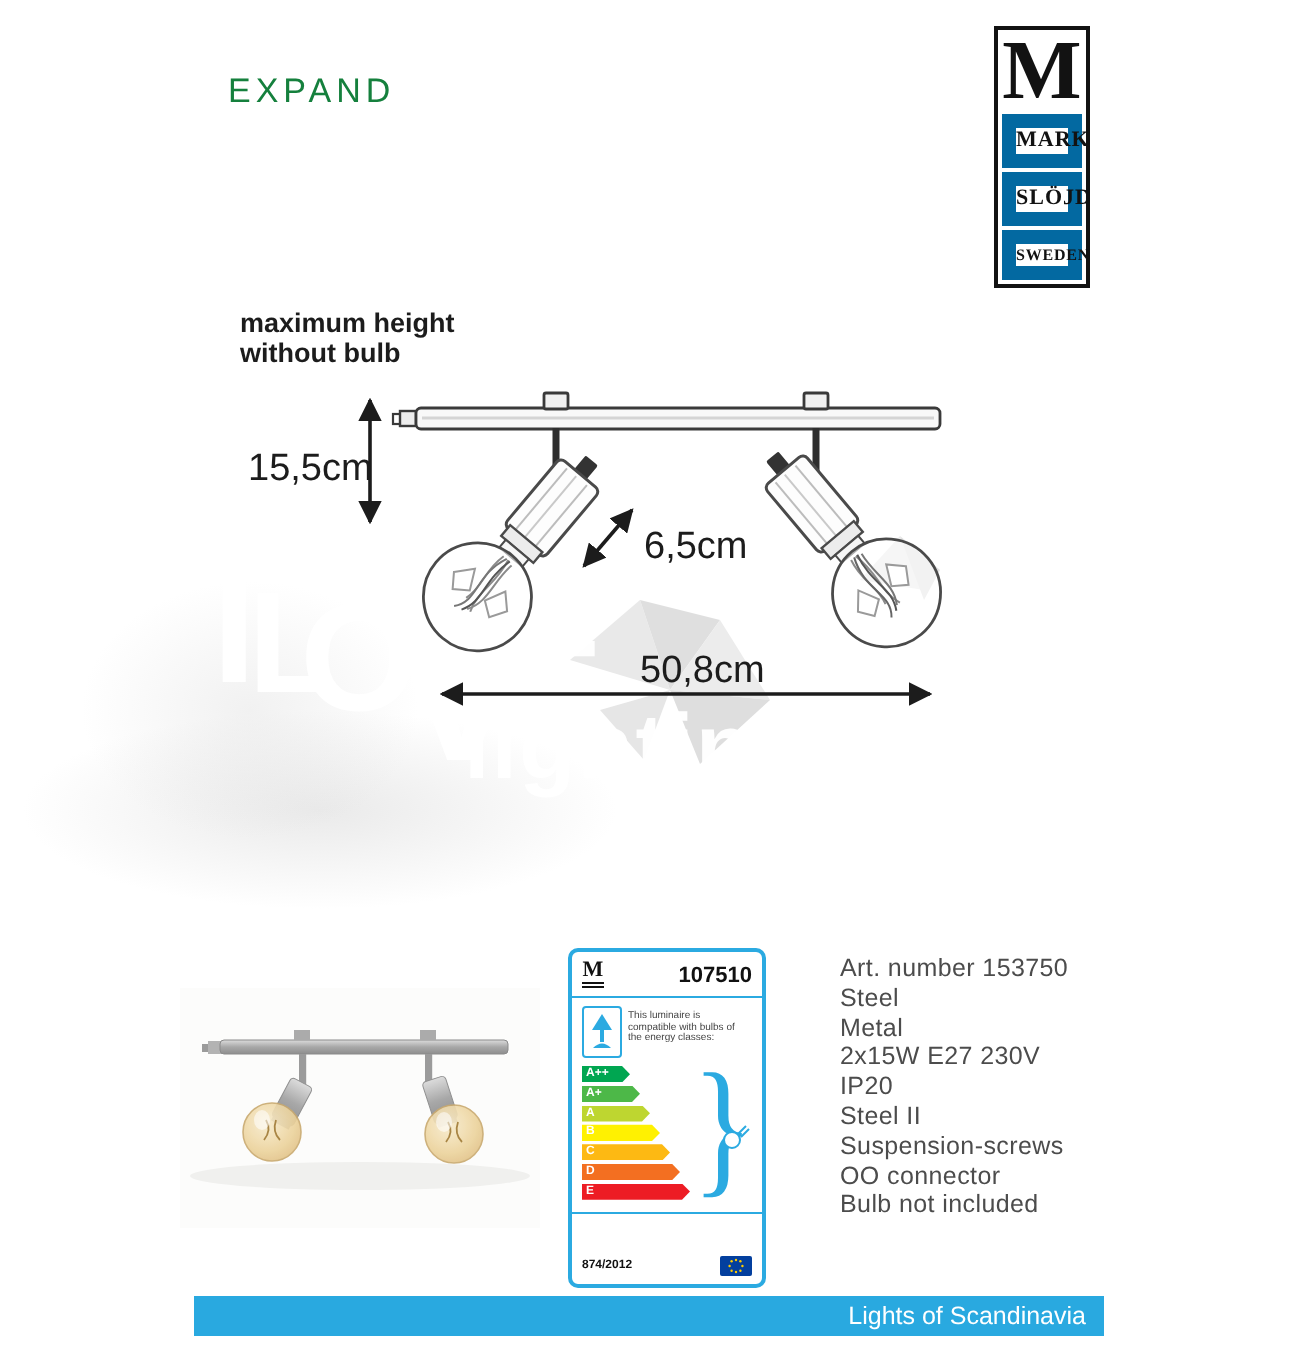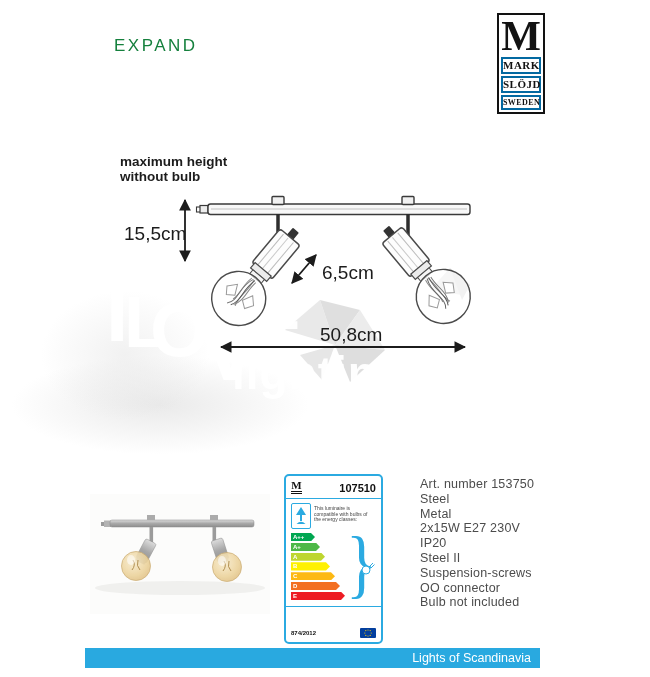--- a/index.html
+++ b/index.html
@@ -8,21 +8,21 @@
 
   
   .title{position:absolute;left:114px;top:36px;font-size:17px;letter-spacing:2.5px;
          color:#15803d;font-weight:400;}
 
   
   .logo{position:absolute;left:497px;top:13px;width:48px;border:2.5px solid #121212;
         background:#fff;padding:2px;box-sizing:border-box;text-align:center;}
   .logo-m{font-family:"Liberation Serif",serif;font-weight:bold;font-size:42px;
           line-height:38px;color:#121212;}
-  .logo-row{border:2px solid #0369a1;margin-top:2px;font-family:"Liberation Serif",serif;
+  .logo-row{border:7px solid #0369a1;margin-top:2px;font-family:"Liberation Serif",serif;
             font-weight:bold;color:#121212;font-size:11px;line-height:13px;letter-spacing:0.5px;}
   .logo-row.sweden{font-size:8px;line-height:11px;letter-spacing:0.4px;font-family:Liberation Serif, serif;}
 
   
   .blob{position:absolute;pointer-events:none;}
   .blob1{left:10px;top:355px;width:300px;height:100px;
          background:radial-gradient(ellipse at center,rgba(208,208,208,.45),rgba(255,255,255,0) 70%);}
   .blob2{left:40px;top:290px;width:170px;height:130px;
          background:radial-gradient(ellipse at center,rgba(215,215,215,.35),rgba(255,255,255,0) 70%);}
   .wm-letter{position:absolute;color:rgba(255,255,255,.95);font-weight:bold;pointer-events:none;}
@@ -269,17 +269,17 @@
     <div>Steel</div>
     <div>Metal</div>
     <div>2x15W E27 230V</div>
     <div>IP20</div>
     <div>Steel II</div>
     <div>Suspension-screws</div>
     <div>OO connector</div>
     <div>Bulb not included</div>
   </div>
 
-  <div class="footer-bar" style="background: rgb(41, 169, 224);">
+  <div class="footer-bar" style="background: rgb(41, 169, 224); margin-left: 12px;">
     <span>Lights of Scandinavia</span>
   </div>
 
 </div>
 
 </body></html>

